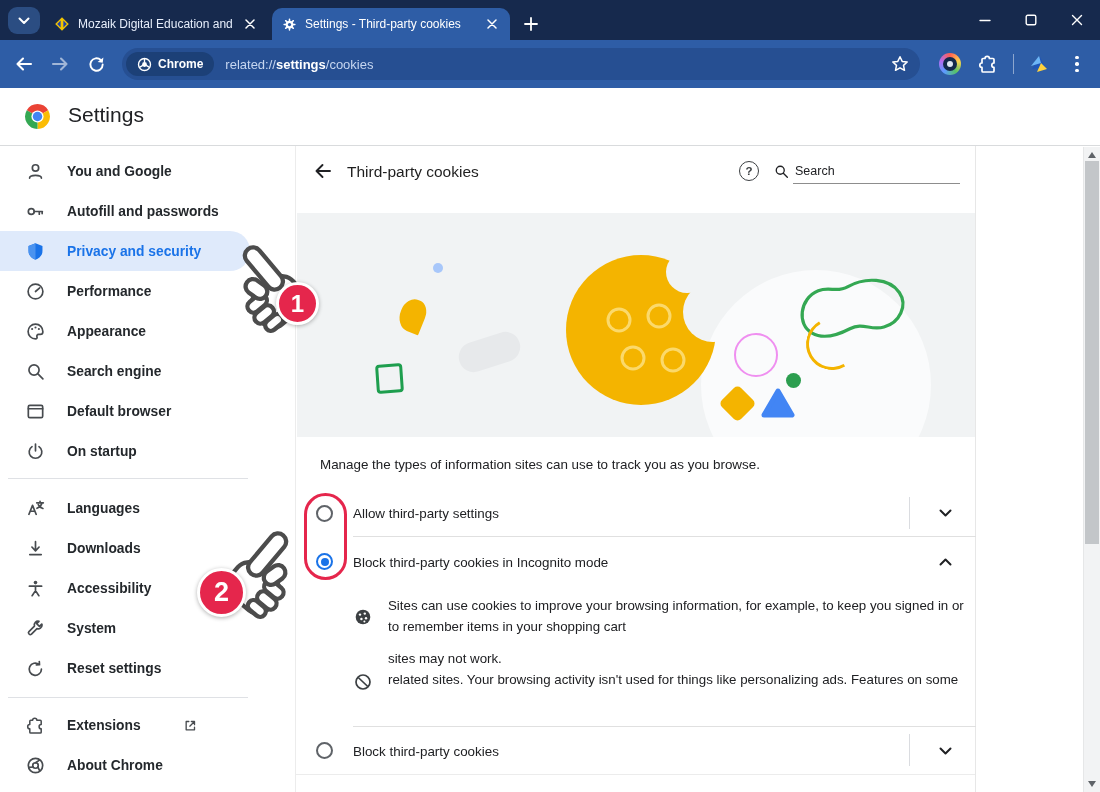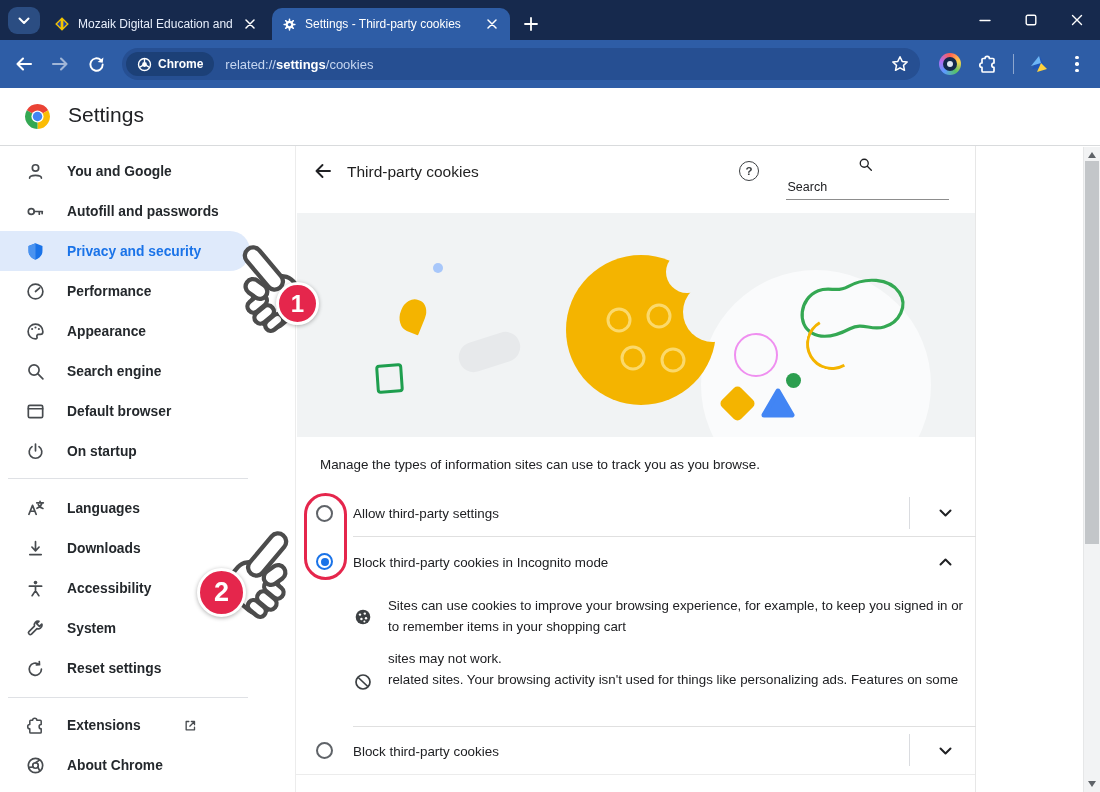--- a/index.html
+++ b/index.html
@@ -50,21 +50,21 @@
   .side-item.selected { background:#dfeafb; color:#1a73e8; }
   .si-ic { width:19px; height:19px; flex:none; display:flex; align-items:center; justify-content:center; }
   .sdiv { position:absolute; left:8px; width:240px; border-top:1px solid #dfe1e5; }
   .ext-ic { margin-left:20px; display:flex; }
 
   
   .content { position:absolute; left:295px; top:146px; width:681px; height:646px; background:#fff; border-left:1px solid #ececec; border-right:1px solid #e7e7e7;padding-left:40px; }
   .c-back { position:absolute; left:16px; top:14px; width:22px; height:22px; display:flex; align-items:center; justify-content:center; cursor:pointer; }
   .c-title { position:absolute; left:51px; top:17px; font-size:15.5px; color:#1f1f1f; }
   .c-help { position:absolute; left:443px; top:15px; width:20px; height:20px; border:1.7px solid #3c4043; border-radius:50%; display:flex; align-items:center; justify-content:center; font-size:11.5px; font-weight:700; color:#3c4043; cursor:pointer; }
-  .c-mini { position:absolute; left:478px; top:11px; width:186px; height:27px; display:flex; align-items:center;flex-direction:column; }
+  .c-mini { position:absolute; left:478px; top:11px; width:186px; height:27px; display:flex; align-items:flex-end; }
   .c-mini svg { margin:0 4px 5px 0; flex:none; }
   .c-mini .mline { flex:1; border-bottom:1px solid #8d8d8d; padding:0 0 4px 2px; }
   .c-mini input { width:100%; border:none; outline:none; background:transparent; font-family:inherit; font-size:12.5px; color:#202124; }
   .c-mini input::placeholder { color:#202124; opacity:1; }
 
   
   .banner { position:absolute; left:1px; top:67px; width:678px; height:224px; background:#f1f3f4; overflow:hidden; }
   .shape { position:absolute; }
   .b-dot-blue { left:136px; top:50px; width:10px; height:10px; border-radius:50%; background:#a8c7fa; }
   .b-comma { left:103px; top:86px; width:25px; height:33px; background:#f4b400; border-radius:55% 50% 5% 60%; transform:rotate(22deg); }
@@ -512,21 +512,21 @@
     <svg width="18" height="18" viewBox="0 0 18 18">
         <circle cx="9" cy="9" r="7.3" fill="#3c4043"></circle>
         <circle cx="6" cy="6.6" r="1.2" fill="#fff"></circle>
         <circle cx="10.8" cy="5.6" r="1.2" fill="#fff"></circle>
         <circle cx="7.4" cy="11" r="1.2" fill="#fff"></circle>
         <circle cx="12" cy="10.2" r="1.2" fill="#fff"></circle>
         <circle cx="10.4" cy="13.4" r="1" fill="#fff"></circle>
       </svg>
   </span>
   <div class="bullet-text" style="top:449px">
-    <div>Sites can use cookies to improve your browsing experience, for example, to keep you signed in or</div>
+    <div>Sites can use cookies to improve your browsing information, for example, to keep you signed in or</div>
     <div>to remember items in your shopping cart</div>
   </div>
 
   <span class="bullet-ic" style="top:527px">
     <svg width="18" height="18" viewBox="0 0 18 18">
         <circle cx="9" cy="9" r="7" fill="none" stroke="#3c4043" stroke-width="1.7"></circle>
         <path d="M4.2 4.5 L13.8 13.5" stroke="#3c4043" stroke-width="1.7"></path>
       </svg>
   </span>
   <div class="bullet-text tight" style="top:503px">

